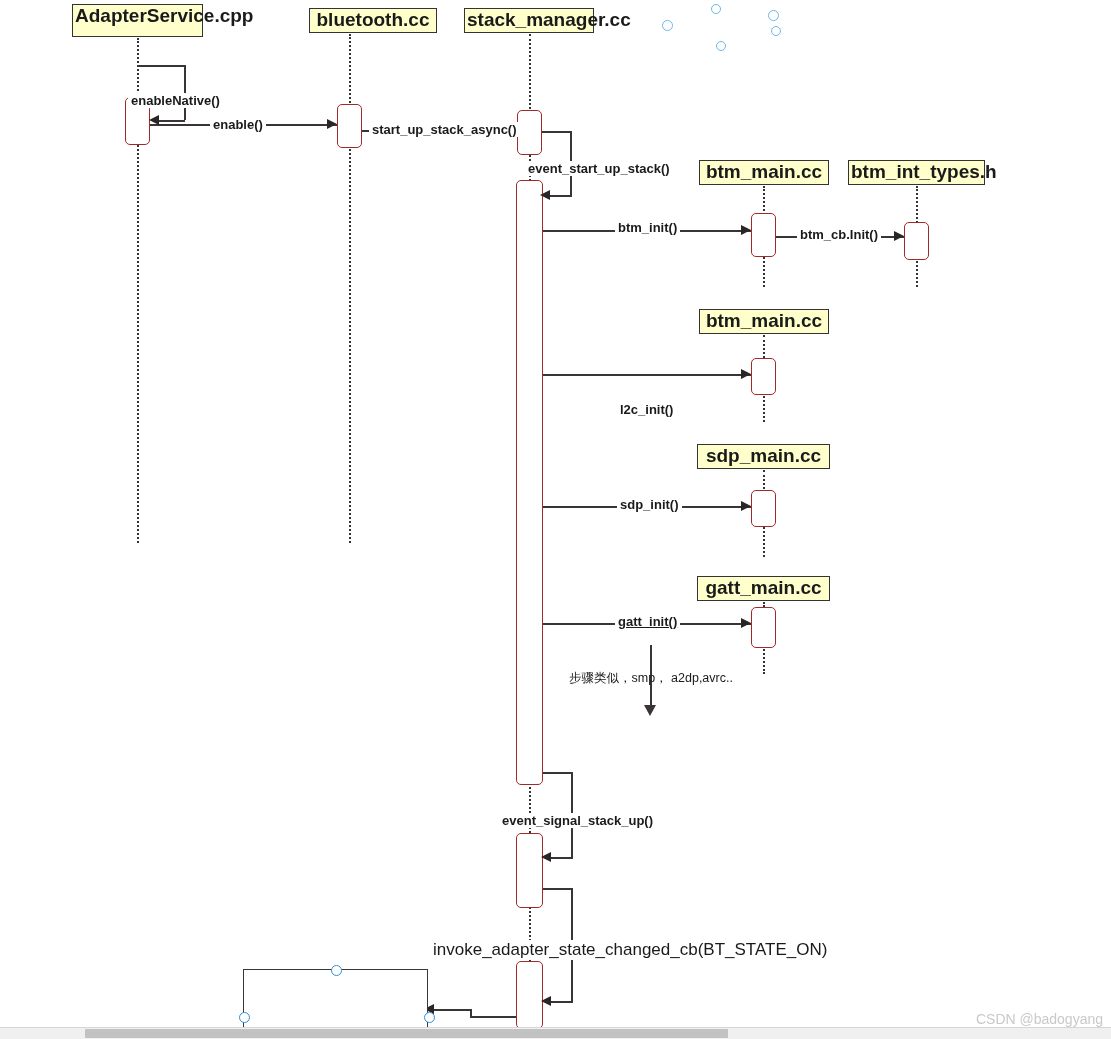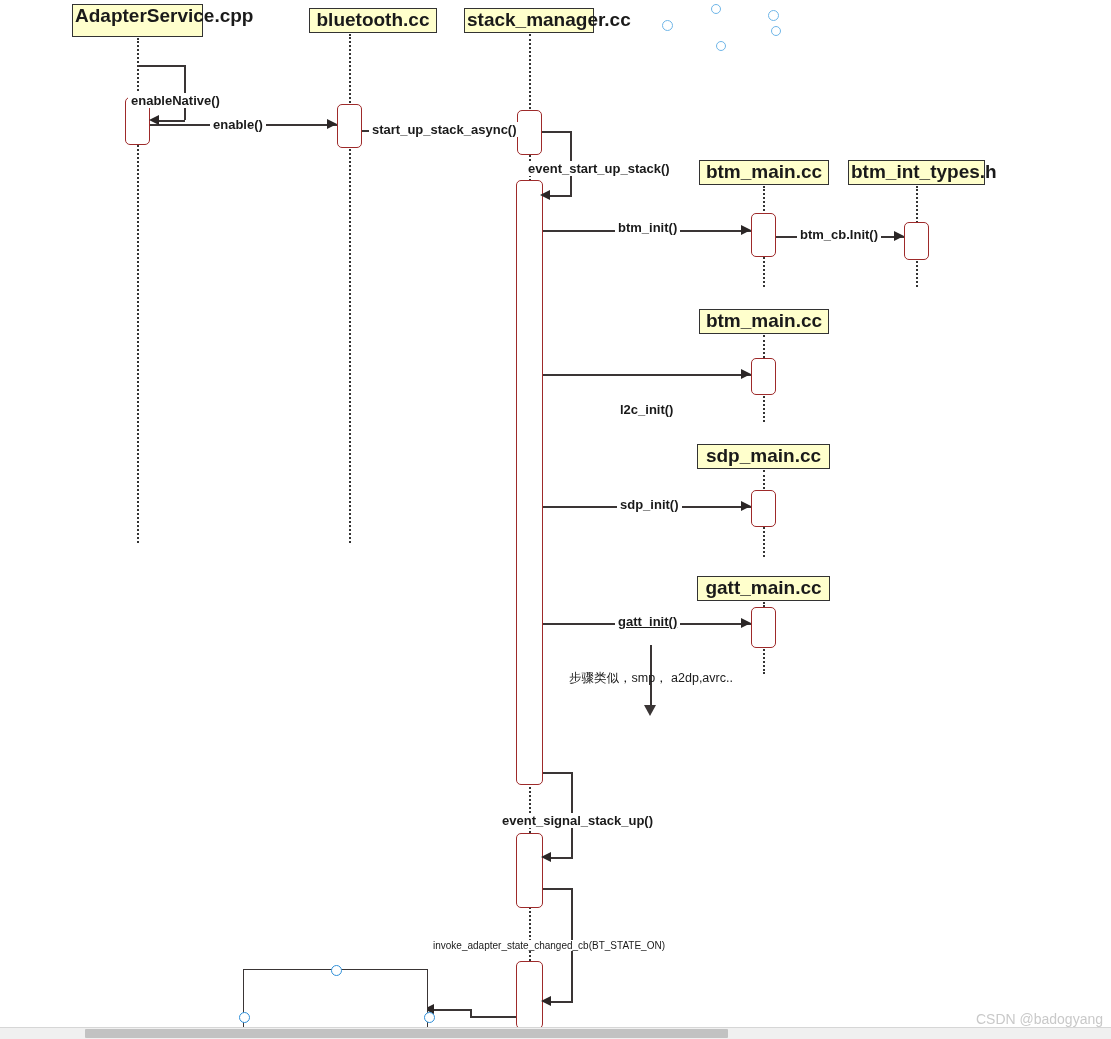--- a/index.html
+++ b/index.html
@@ -99,21 +99,21 @@
     font-size: 13px;
     font-weight: bold;
     color: #1a1a1a;
     background: #ffffff;
     padding: 0 3px;
     white-space: nowrap;
     z-index: 5;
   }
   .msg-label.plain {
     font-weight: normal;
-    font-size: 10px;
+    font-size: 17px;
     color: #1a1a1a;
   }
 
   
   #diagram-title {
     position: absolute;
     left: 666px;
     top: 4px;
     width: 118px;
     color: #3a96dd;

